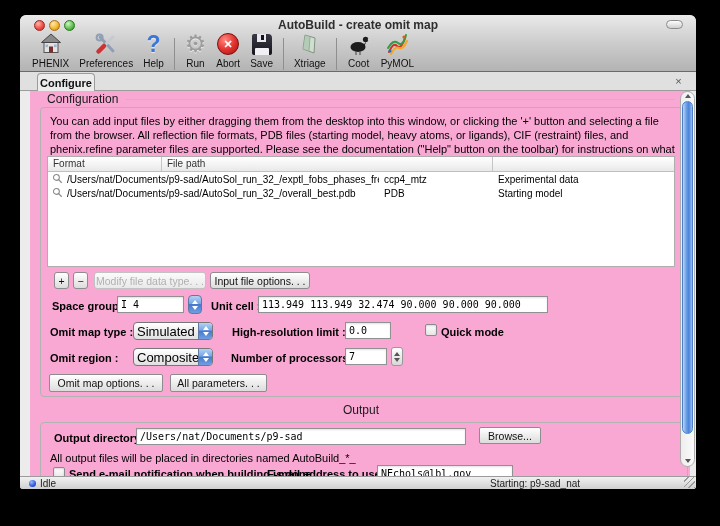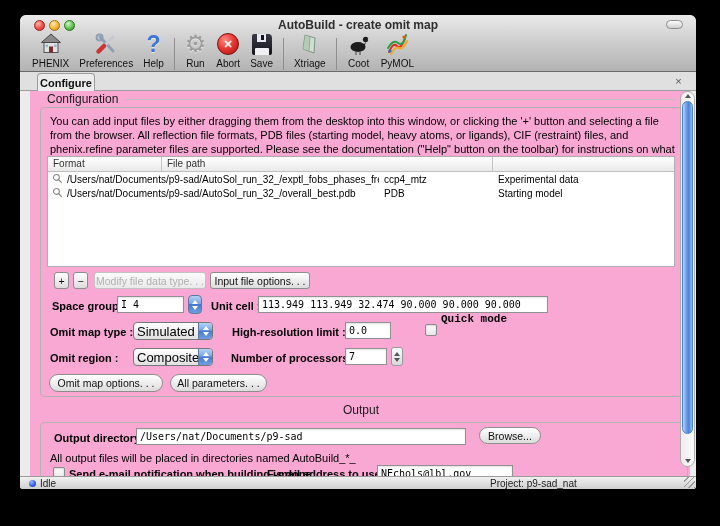--- a/index.html
+++ b/index.html
@@ -57,21 +57,21 @@
   .c-path{width:331px;} .c-format{width:114px;} .c-type{width:163px;} .c-x{flex:1;}
   .trow{display:flex;height:14px;align-items:center;font-size:10px;color:#000;}
   .trow .cell{white-space:nowrap;overflow:hidden;}
   .trow .p{width:331px;display:flex;align-items:center;gap:4px;padding-left:4px;}
   .trow .f{width:114px;padding-left:5px;} .trow .t{width:163px;padding-left:5px;}
   
   .sbtn{position:absolute;height:17px;border:1px solid #8d8d8d;border-radius:3px;
         background:linear-gradient(#ffffff,#dcdcdc);font-size:10.5px;color:#111;
         display:flex;align-items:center;justify-content:center;white-space:nowrap;}
   .sbtn.disabled{color:#b0b0b0;border-color:#c2c2c2;background:linear-gradient(#fbfbfb,#e9e9e9);}
-  .pill{border-radius:9px;}
+  .pill{border-radius:2px;}
   .flabel{position:absolute;font-size:11px;font-weight:bold;color:#000;white-space:nowrap;}
   .tinput{position:absolute;height:17px;border:1px solid #919191;background:#fff;
         font:10px "DejaVu Sans Mono",monospace;padding:1px 3px;box-shadow:inset 0 1px 2px rgba(0,0,0,.12);}
   .combo{position:absolute;height:18px;border:1px solid #777;border-radius:4px;
         background:linear-gradient(#fff,#e0e0e0);display:flex;align-items:center;overflow:hidden;}
   .combo-text{flex:1;font-size:13px;padding:0 3px;white-space:nowrap;overflow:hidden;color:#000;}
   .blue-step{width:14px;align-self:stretch;border-left:1px solid #5f79a5;
         background:linear-gradient(#b4d2f4,#76a5e4 45%,#4579cf 50%,#6f9fe0);
         display:flex;flex-direction:column;align-items:center;justify-content:center;gap:2px;}
   .stepper{position:absolute;width:14px;height:19px;border:1px solid #5f79a5;border-radius:4px;
@@ -274,21 +274,21 @@
     <div class="combo" style="left:103px;top:231px;width:80px;">
       <span class="combo-text">Simulated a...</span>
       <span class="blue-step">
           <span class="tri-up"></span>
           <span class="tri-down"></span>
         </span>
     </div>
     <span class="flabel" style="left:202px;top:235px;">High-resolution limit :</span>
     <input class="tinput" style="left: 315px; top: 231px; width: 46px;" value="0.0">
     <div class="checkbox" style="left:395px;top:233px;"></div>
-    <span class="flabel" style="left:411px;top:222px;font-family:Liberation Mono, monospace;">Quick mode</span>
+    <span class="flabel" style="left:411px;top:235px;">Quick mode</span>
 
     <span class="flabel" style="left:20px;top:261px;">Omit region :</span>
     <div class="combo" style="left:103px;top:257px;width:80px;">
       <span class="combo-text">Composite</span>
       <span class="blue-step">
           <span class="tri-up"></span>
           <span class="tri-down"></span>
         </span>
     </div>
     <span class="flabel" style="left:201px;top:261px;">Number of processors :</span>
@@ -325,17 +325,17 @@
       </div>
     <div class="vthumb"></div>
     <div class="sarrow" style="bottom:3px;">
         <span class="tri-down dark"></span>
       </div>
   </div>
 
   <div class="statusbar">
     <div class="status-dot"></div>
     <span class="status-text">Idle</span>
-    <span class="project-text">Project: p9-sad_nat</span>
+    <span class="project-text">Starting: p9-sad_nat</span>
     <div class="grip"></div>
   </div>
 
 </div>
 
 </body></html>

